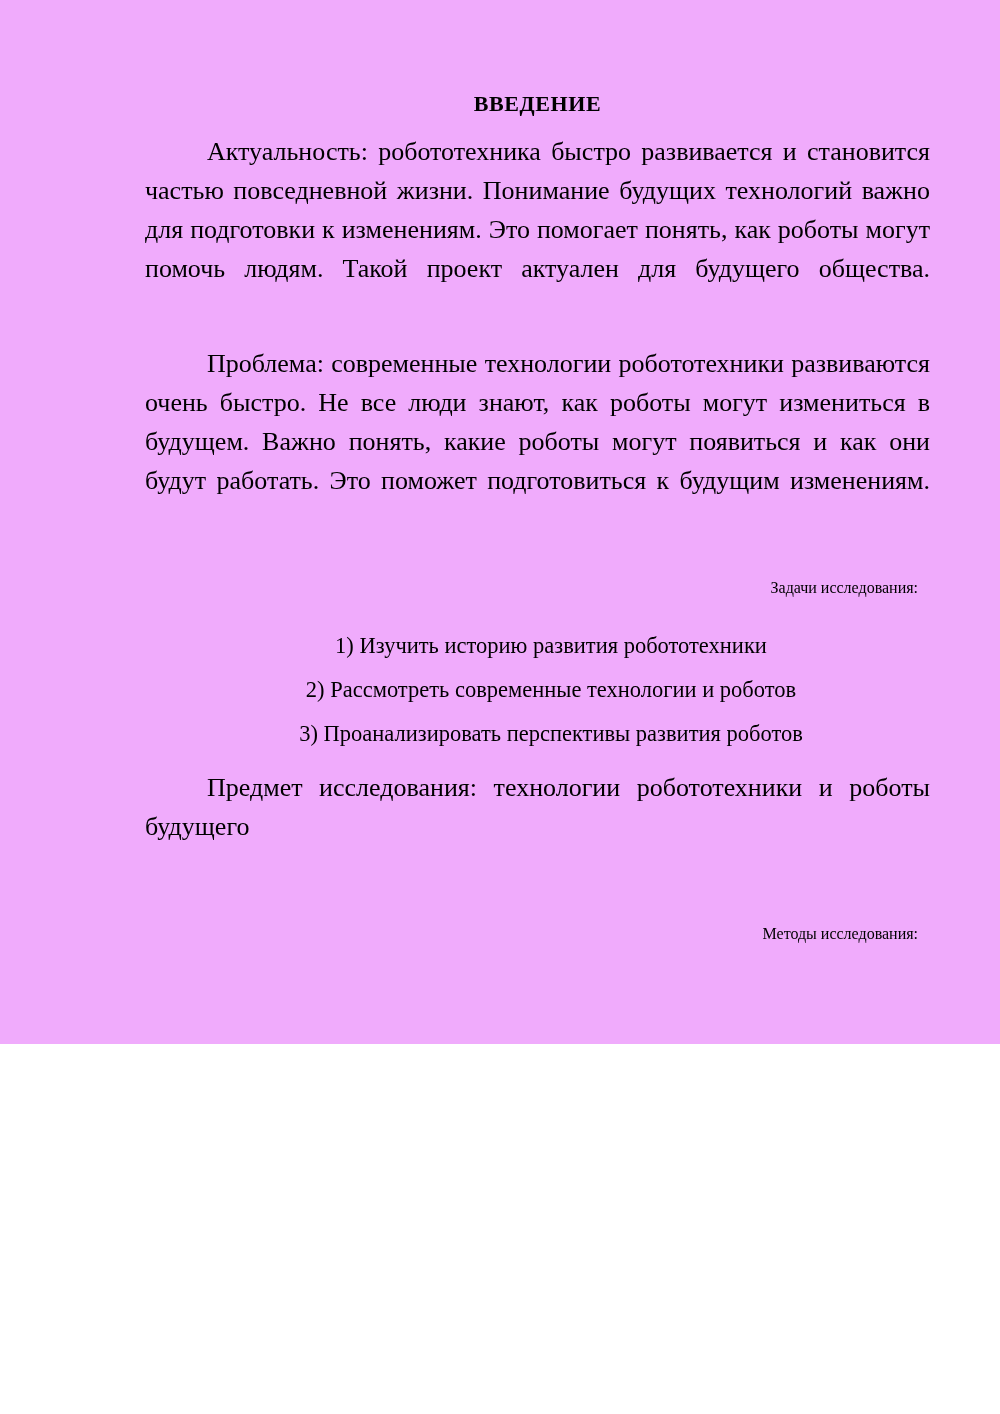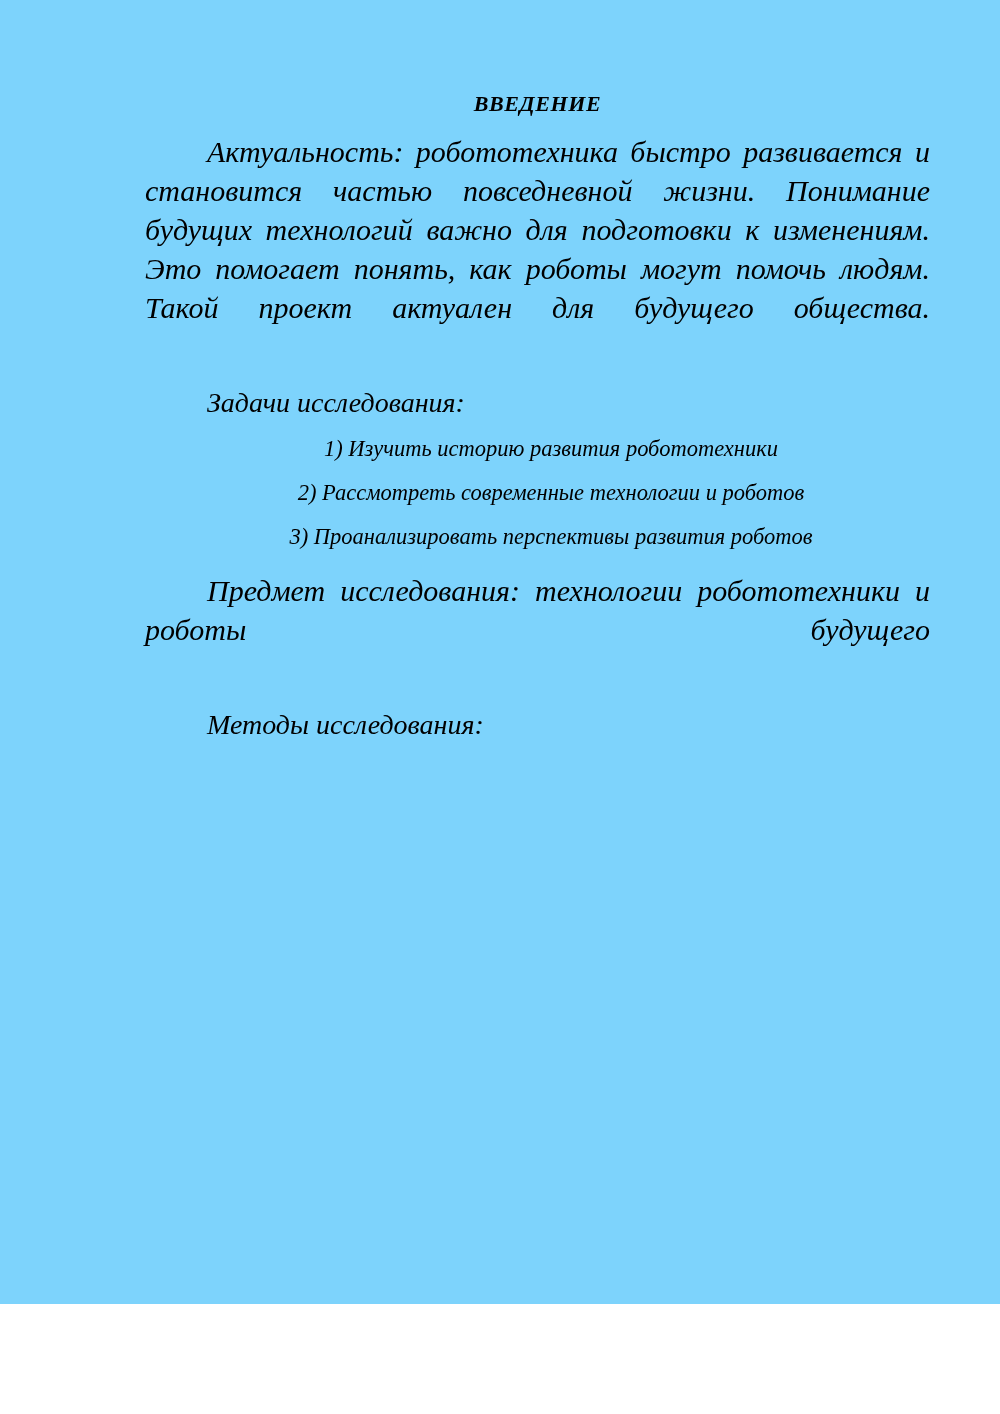--- a/index.html
+++ b/index.html
@@ -5,28 +5,27 @@
 <style>
   html, body {
     margin: 0;
     padding: 0;
     background: #ffffff;
   }
 
   .page {
     position: relative;
     width: 1000px;
-    height: 1304px;
+    height: 1044px;
     margin: 0 auto;
-    background: #7dd3fc;
+    background: #f0abfc;
     box-sizing: border-box;
     font-family: "Liberation Serif", "DejaVu Serif", serif;
     color: #000000;
     overflow: hidden;
-    font-style: italic;
   }
 
   .content {
     position: absolute;
     left: 145px;
     top: 0;
     width: 785px;
   }
 
   .doc-heading {
@@ -35,42 +34,42 @@
     font-size: 22px;
     font-weight: bold;
     text-align: center;
     letter-spacing: 0.6px;
     line-height: 1.0;
   }
 
   .para {
     margin: 0;
     padding-top: 17px;
-    font-size: 30px;
+    font-size: 26px;
     line-height: 39px;
     text-align: justify;
     text-indent: 62px;
     text-justify: inter-word;
     hyphens: none;
   }
 
   
   .para::after {
     content: "";
     display: inline-block;
     width: 100%;
   }
 
   .subhead {
-    margin: 0;
+    margin: 12px;
     padding-top: 17px;
-    font-size: 28px;
+    font-size: 16px;
     line-height: 39px;
     text-indent: 62px;
-    text-align: left;
+    text-align: right;
   }
 
   .list {
     margin: 0;
     padding: 0;
     list-style: none;
   }
 
   .list-item {
     margin: 0;
@@ -96,20 +95,21 @@
 </head>
 <body>
 
 <div class="page">
   <div class="content">
 
     <h1 class="doc-heading">ВВЕДЕНИЕ</h1>
 
     <p class="para">Актуальность: робототехника быстро развивается и становится частью повседневной жизни. Понимание будущих технологий важно для подготовки к изменениям. Это помогает понять, как роботы могут помочь людям. Такой проект актуален для будущего общества.</p>
 
+    <p class="para">Проблема: современные технологии робототехники развиваются очень быстро. Не все люди знают, как роботы могут измениться в будущем. Важно понять, какие роботы могут появиться и как они будут работать. Это поможет подготовиться к будущим изменениям.</p>
 
 
     <p class="subhead">Задачи исследования:</p>
 
     <ul class="list">
       <li class="list-item">1) Изучить историю развития робототехники</li>
       <li class="list-item">2) Рассмотреть современные технологии и роботов</li>
       <li class="list-item">3) Проанализировать перспективы развития роботов</li>
     </ul>
 

